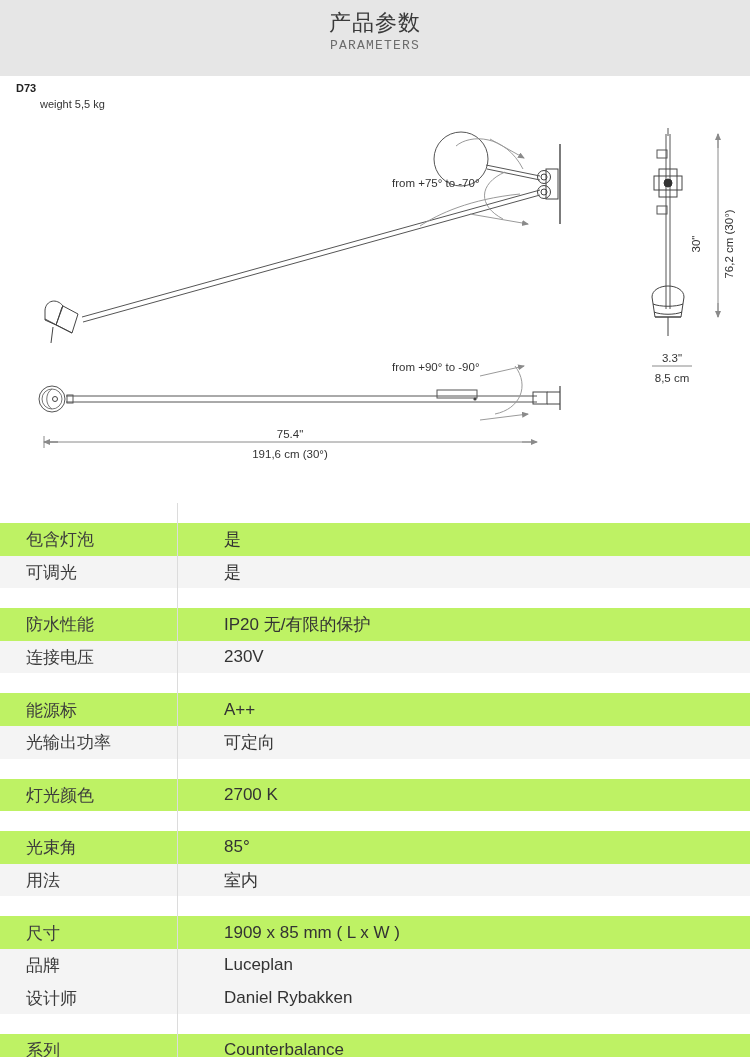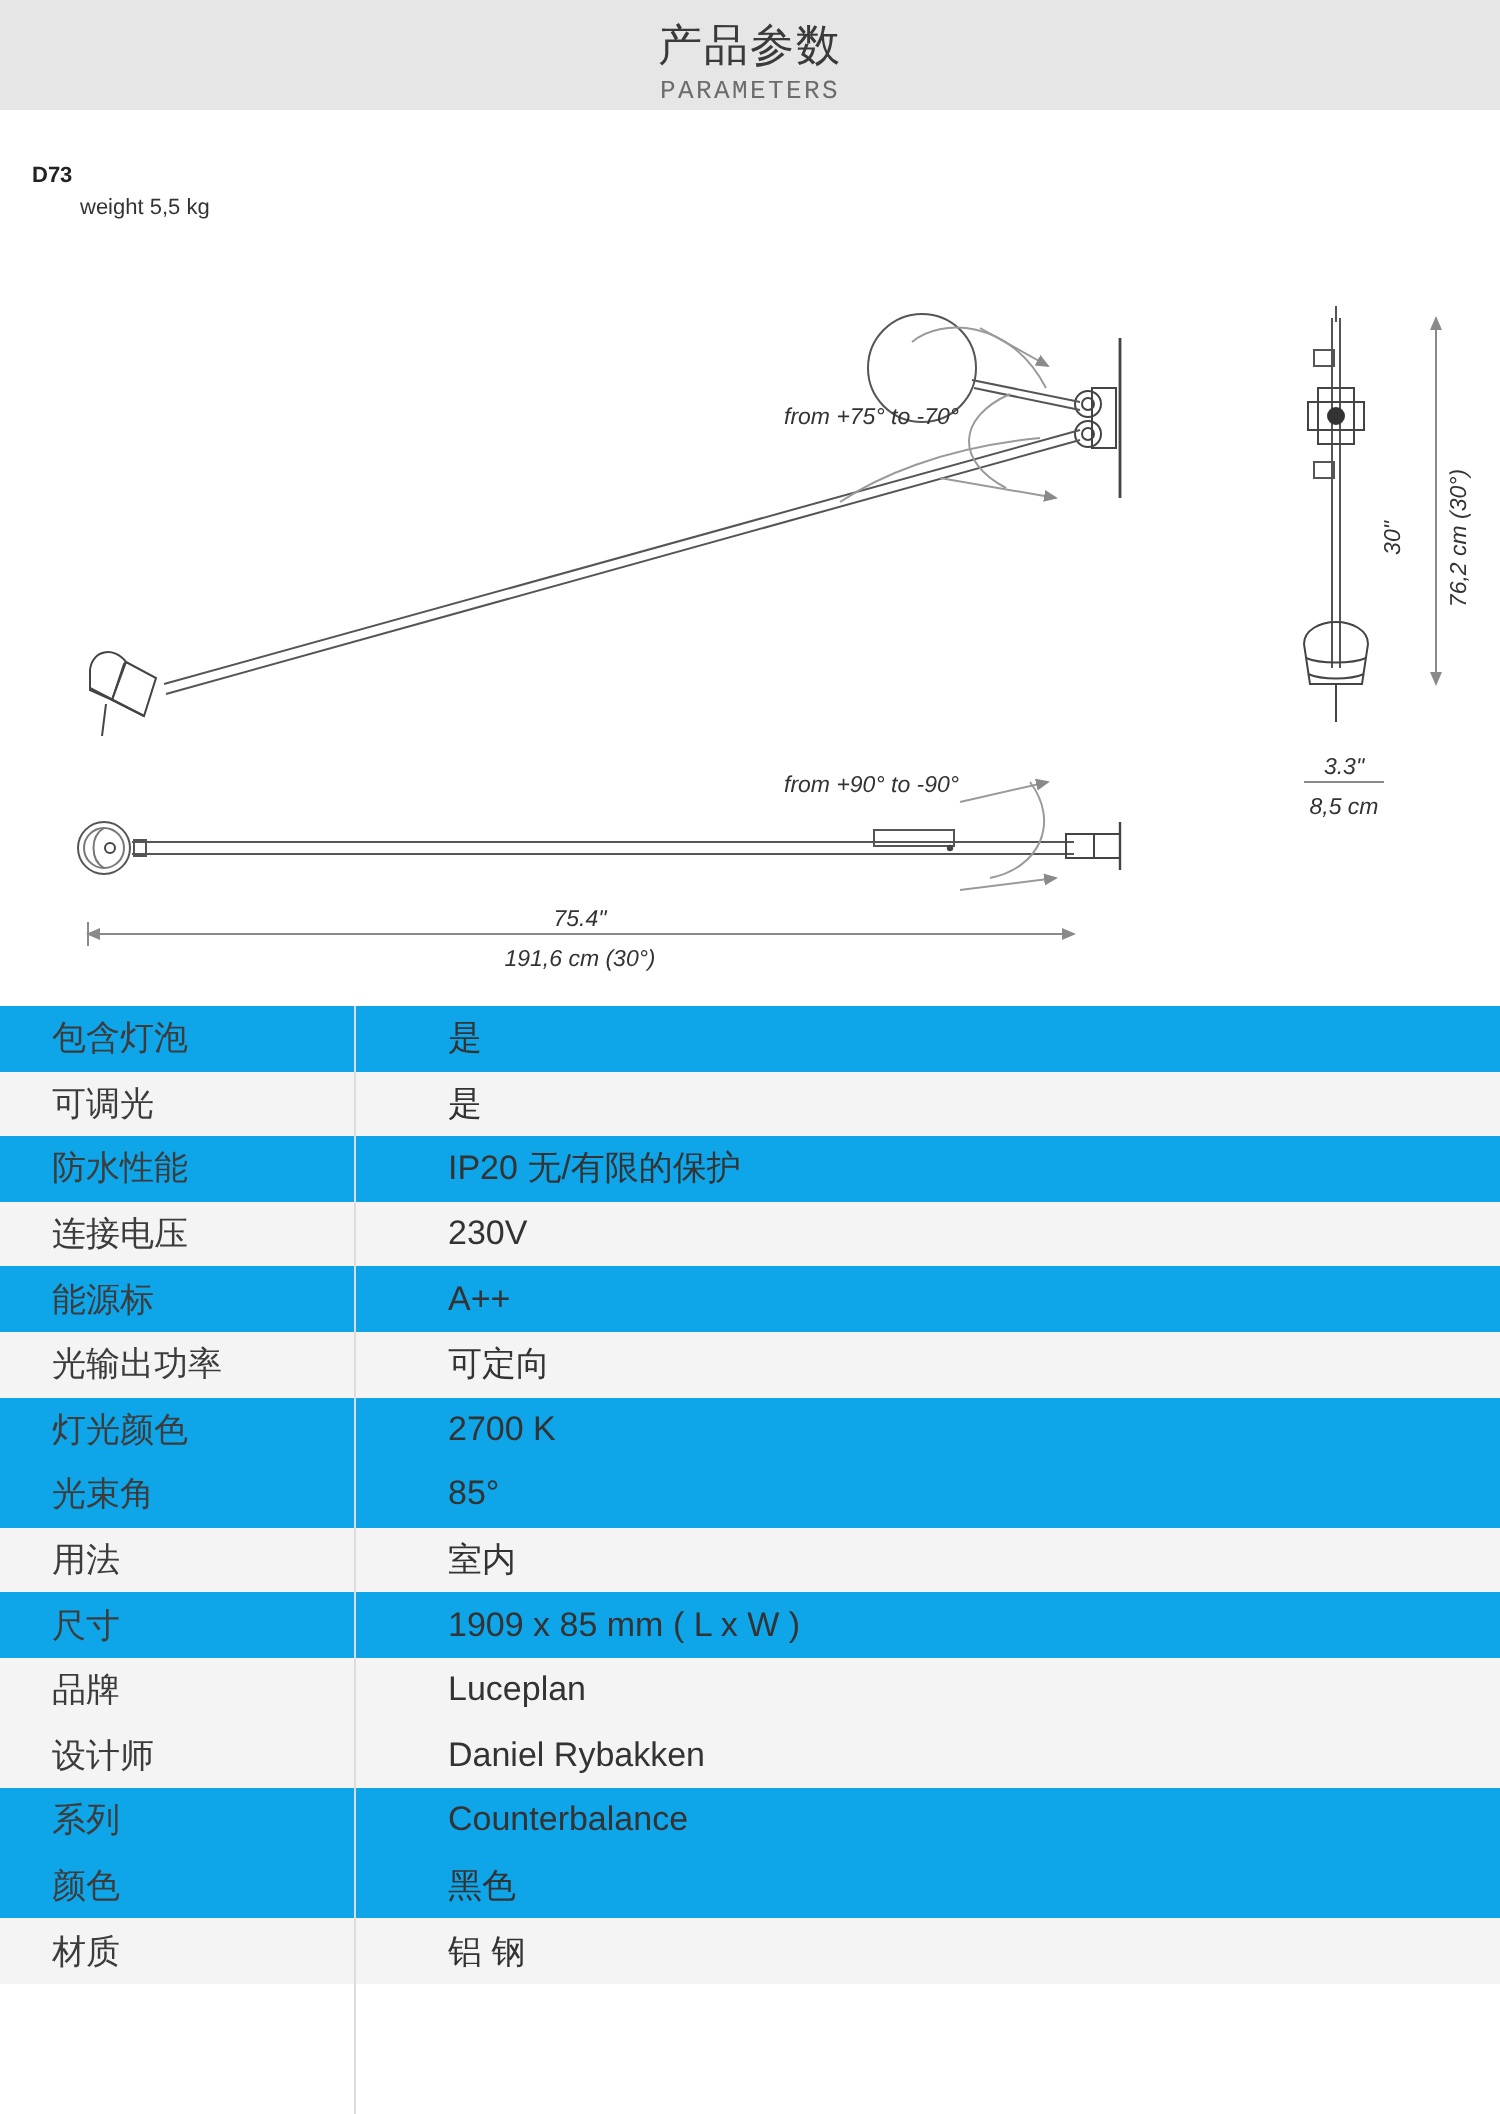--- a/index.html
+++ b/index.html
@@ -5,52 +5,52 @@
   html,body{margin:0;padding:0;}
   body{
     width:750px;height:1057px;overflow:hidden;background:#fff;
     font-family:"Liberation Sans","DejaVu Sans",sans-serif;
     color:#333;-webkit-font-smoothing:antialiased;
   }
   .page{position:relative;width:750px;height:1057px;}
 
   
   .header-band{
-    position:absolute;left:0;top:0;width:750px;height:55px;
+    position:absolute;left:0;top:0;width:750px;height:76px;
     background:#e6e6e6;
   }
   .header-title{
     position:absolute;left:0;top:8px;width:750px;text-align:center;
     font-size:22px;color:#3a3a3a;letter-spacing:1px;font-weight:400;
   }
   .header-sub{
     position:absolute;left:0;top:38px;width:750px;text-align:center;
     font-size:13px;color:#6c6c6c;letter-spacing:1.2px;font-family:Liberation Mono, monospace;
   }
 
   
   .model-code{
     position:absolute;left:16px;top:82px;font-size:11px;font-weight:bold;color:#222;
   }
   .model-weight{
     position:absolute;left:16px;top:98px;font-size:11px;color:#333;margin-left:24px;
   }
 
   
-  .drawing{position:absolute;left:0;top:139px;width:666px;height:360px;font-style:italic;}
+  .drawing{position:absolute;left:0;top:114px;width:666px;height:360px;}
   .drawing svg{display:block;}
 
   
   .spec-table{
     position:absolute;left:0;top:503px;width:750px;
     border-collapse:collapse;
   }
   .spec-row{position:relative;height:32.6px;}
   .spec-row.odd{background:#f4f4f4;}
-  .spec-row.even{background:#0ea5e9;}
+  .spec-row.even{background:#bef264;margin-top:20px;}
   .spec-label{
     position:absolute;left:26px;top:50%;transform:translateY(-50%);
     font-size:17px;color:#3c3c3c;white-space:nowrap;
   }
   .spec-value{
     position:absolute;left:224px;top:50%;transform:translateY(-50%);
     font-size:17px;color:#333;white-space:nowrap;
   }
   .col-divider{
     position:absolute;left:177px;top:503px;width:1px;height:554px;

